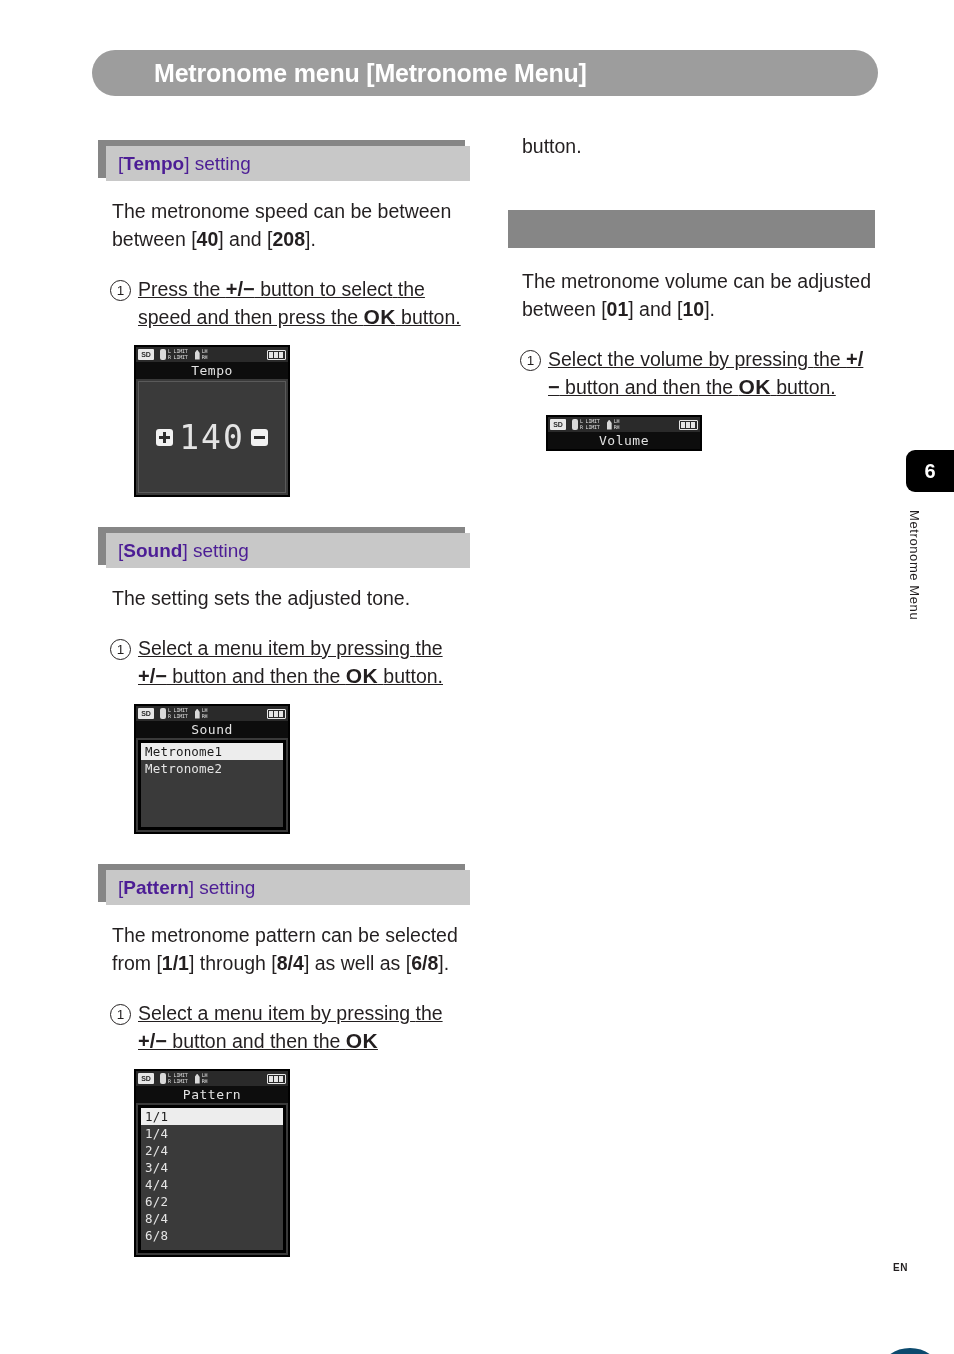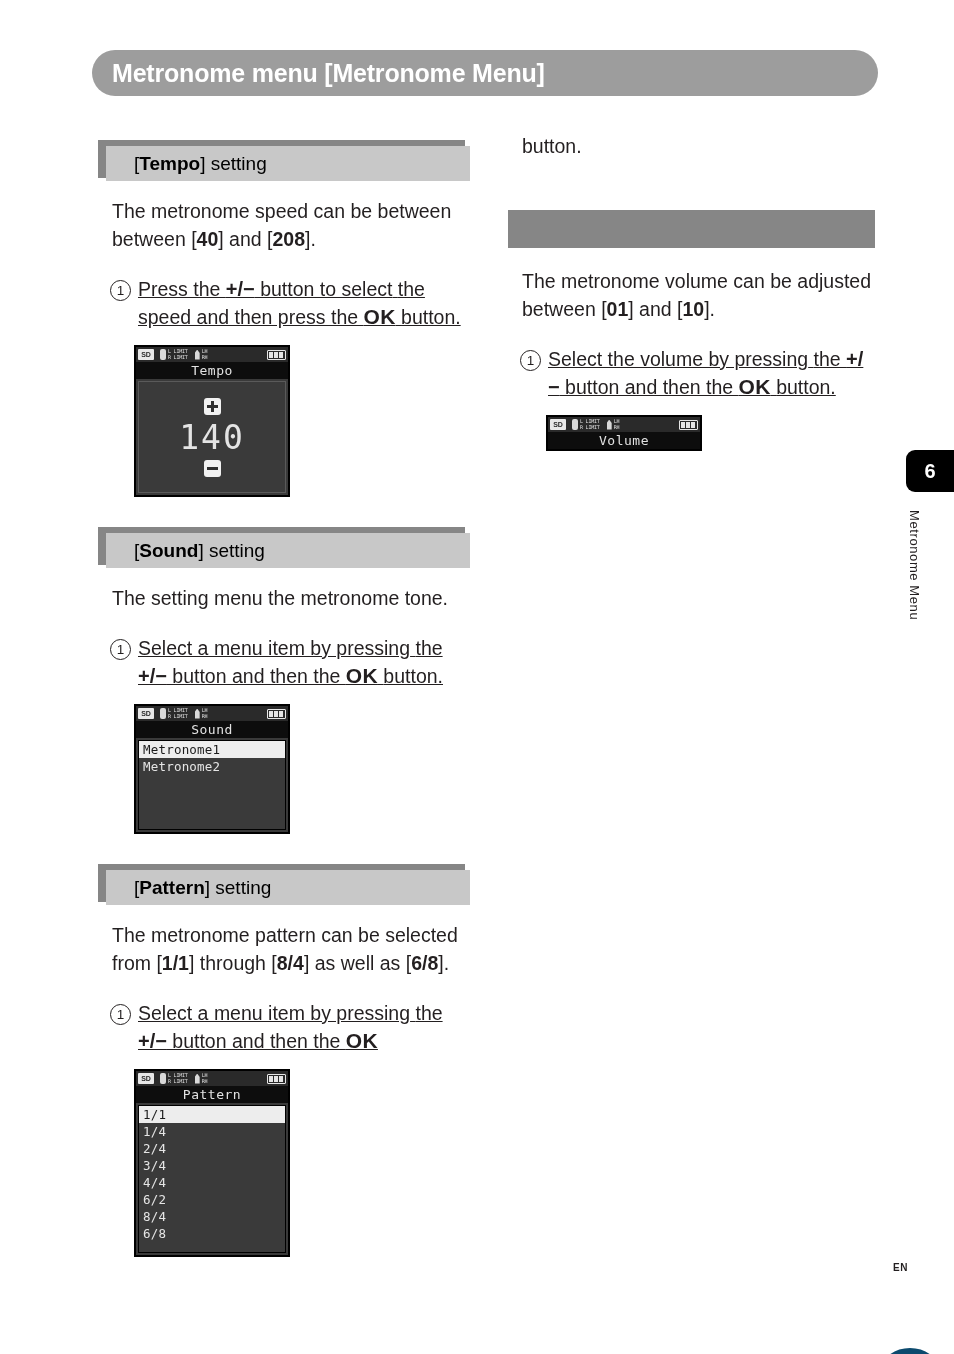--- a/index.html
+++ b/index.html
@@ -26,21 +26,21 @@
     background: #9d9d9d;
     border-radius: 23px;
     display: flex;
     align-items: center;
   }
   .page-banner .banner-text {
     color: #ffffff;
     font-size: 25px;
     font-weight: bold;
     letter-spacing: -0.2px;
-    margin-left: 20px;
+    margin-left: 62px;
   }
 
   
   .col {
     position: absolute;
     width: 372px;
   }
   .col-left  { left: 98px; top: 140px; }
   .col-right { left: 508px; top: 132px; }
 
@@ -63,22 +63,22 @@
     left: 8px;
     top: 6px;
     width: 364px;
     height: 35px;
     background: #c8c8c8;
     display: flex;
     align-items: center;
   }
   .section-head .head-text {
     font-size: 19px;
-    color: #000000;
-    margin-left: 28px;
+    color: #4c1d95;
+    margin-left: 12px;
     white-space: nowrap;
   }
   .section-head .head-text b { font-weight: bold; }
 
   
   p.body {
     margin: 0 0 22px 0;
     font-size: 19.5px;
     line-height: 28px;
     color: #231f20;
@@ -198,21 +198,21 @@
   }
 
   
   .lcd-body-value {
     height: 112px;
     background: #3a3a3a;
     border: 1px solid #5a5a5a;
     margin: 2px;
     box-sizing: border-box;
     display: flex;
-    flex-direction: column;
+    flex-direction: row;
     align-items: center;
     justify-content: center;
     gap: 6px;
   }
   .pm-btn {
     width: 17px; height: 17px;
     background: #f2f2f2;
     border-radius: 3px;
     position: relative;
   }
@@ -229,21 +229,21 @@
     color: #e4e4e4;
     font-size: 33px;
     line-height: 33px;
     letter-spacing: 2px;
     font-family: "DejaVu Sans Mono", monospace;
   }
 
   
   .lcd-body-list {
     background: #3a3a3a;
-    border: 1px solid #000000;
+    border: 3px solid #000000;
     margin: 2px;
     box-sizing: border-box;
     padding: 0;
   }
   .lcd-body-list.tall  { height: 90px; }
   .lcd-body-list.tall2 { height: 148px; }
   .lcd-item {
     font-size: 12.5px;
     line-height: 17px;
     color: #e5e5e5;
@@ -364,21 +364,21 @@
     </div>
   </div>
 
   <div class="section-head">
     <div class="shadow-bar"></div>
     <div class="head-plate">
       <span class="head-text"><span>[</span><b>Sound</b><span>] setting</span></span>
     </div>
   </div>
 
-  <p class="body">The setting menu the metronome tone.</p>
+  <p class="body">The setting sets the adjusted tone.</p>
 
   <div class="step">
     <div class="num">1</div>
     <div class="txt"><span>Select a menu item by pressing</span> <span>the </span><span class="pm">+/−</span><span> button and then the </span><span class="ok">OK</span> <span>button.</span></div>
   </div>
 
   <div class="lcd">
     <div class="lcd-status">
       <div class="sd-badge">SD</div>
       <div class="mic-icons">

